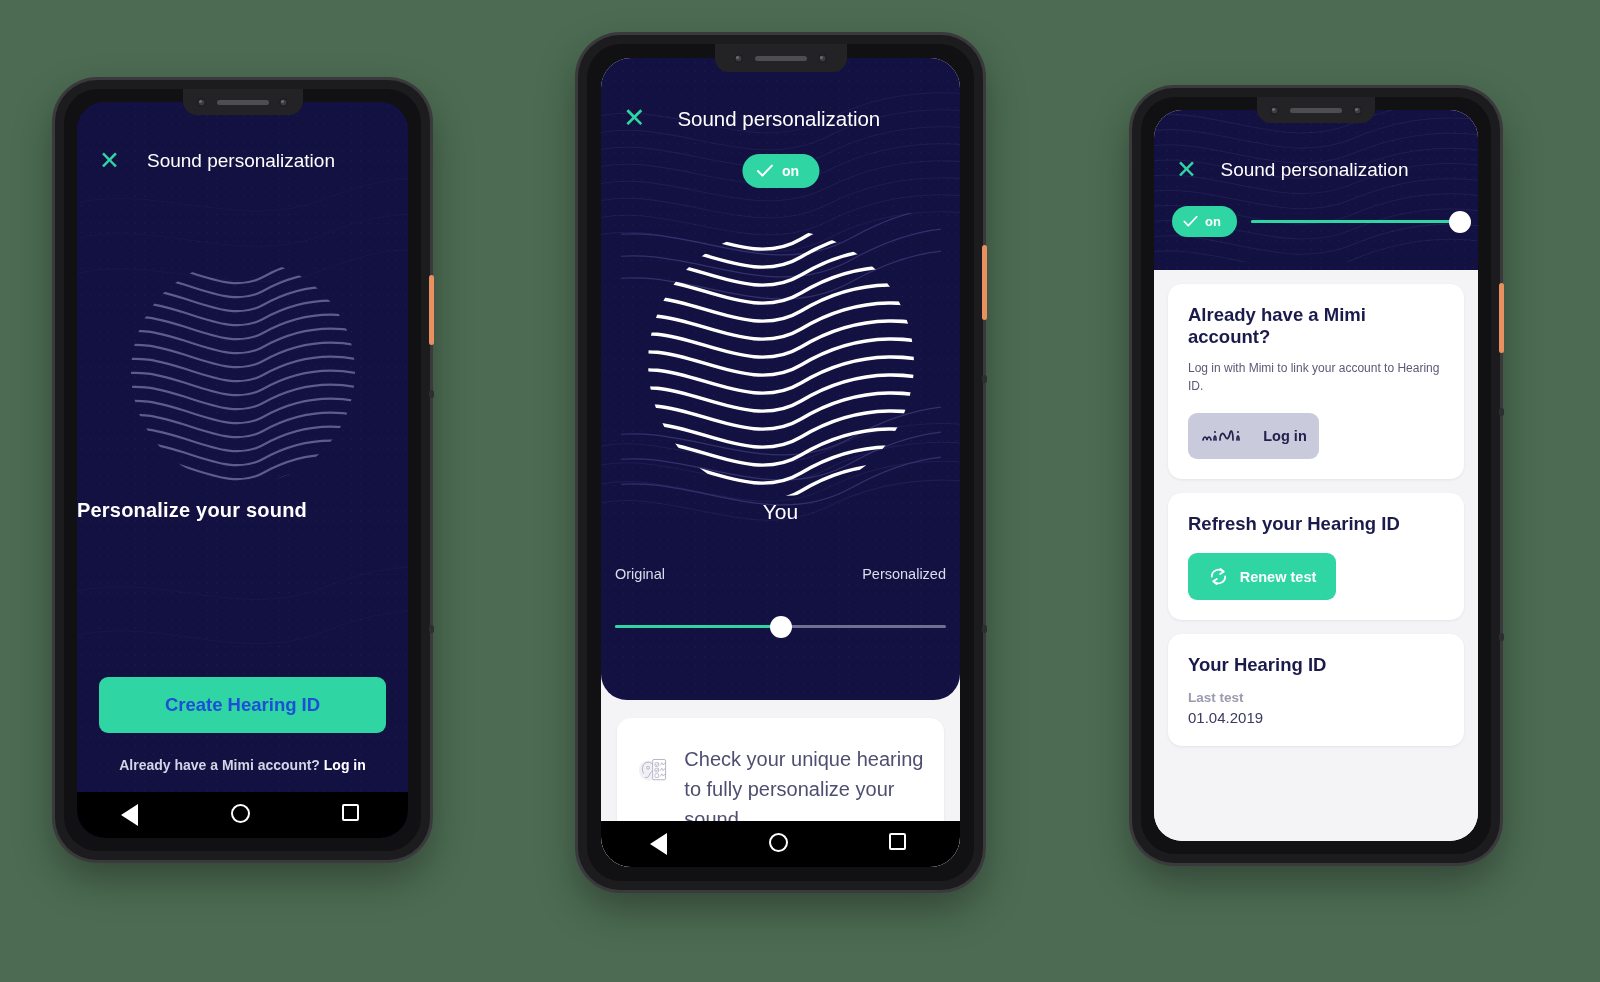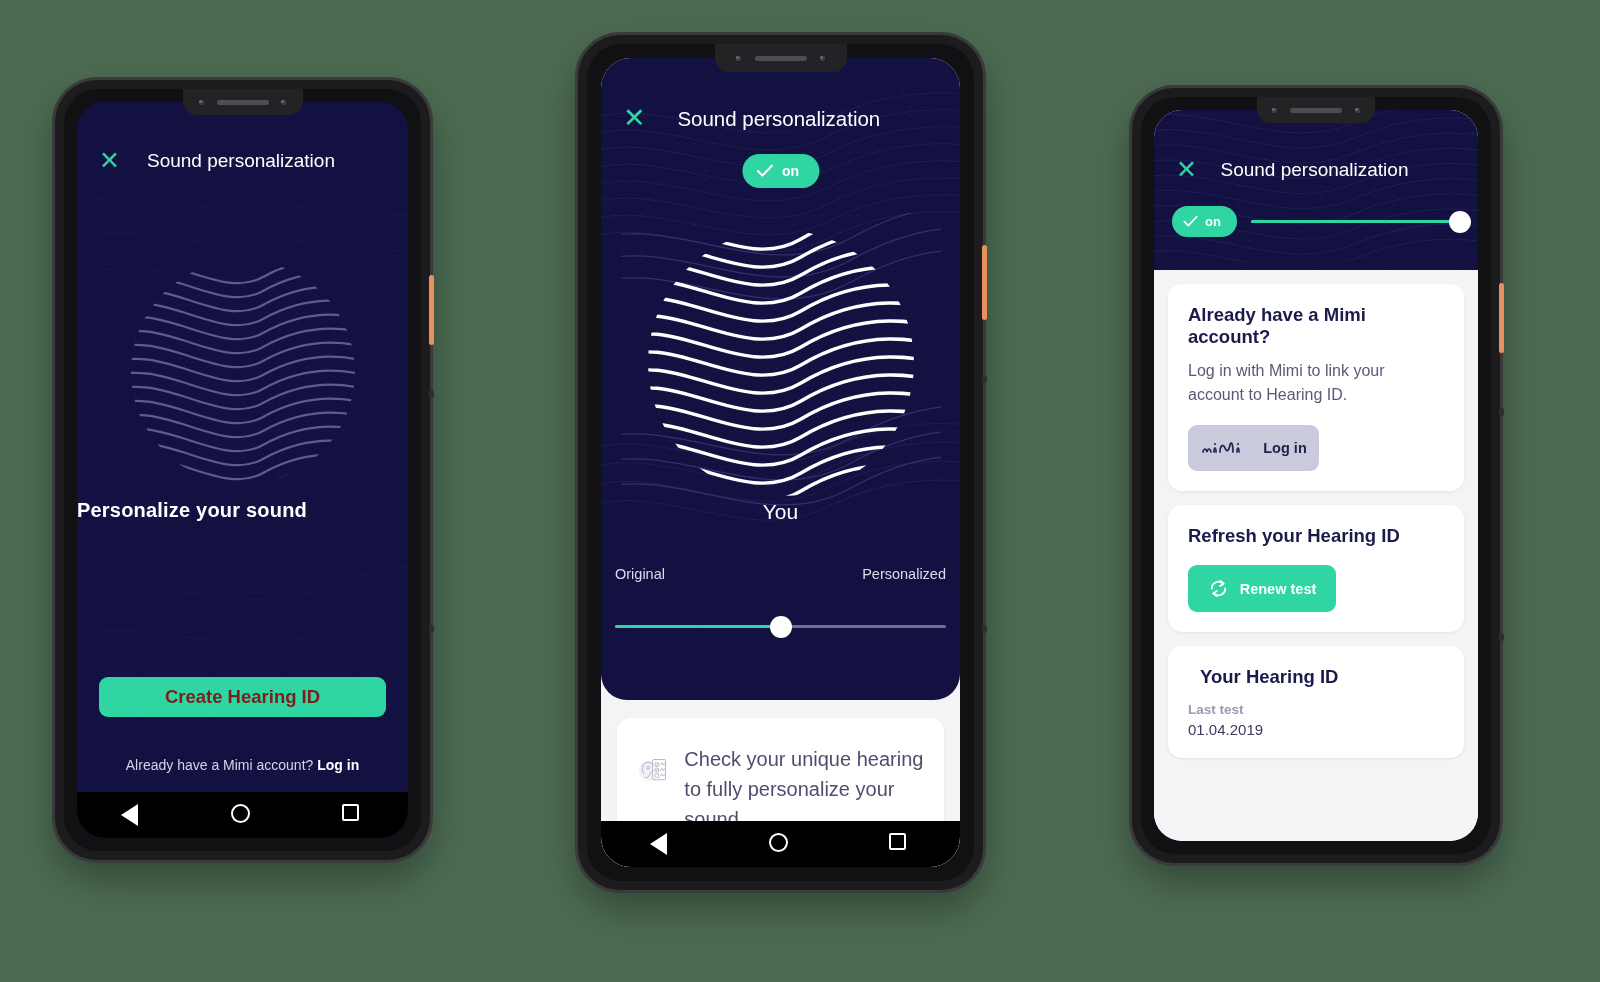--- a/index.html
+++ b/index.html
@@ -109,28 +109,28 @@
     position: absolute; left:0; right:0; top: 397px;
     text-align: left; color:#fff; font-size: 20px; font-weight: 700;
     letter-spacing: .2px;
   }
   .p1 .sub {
     position: absolute; left: 30px; right: 30px; top: 443px;
     text-align: center; color:#cfd0e4; font-size: 14.5px; line-height: 1.55;
   }
   .p1 .cta {
     position: absolute; left: 22px; right: 22px; top: 575px;
-    height: 40px; border-radius: 9px;
-    background: #2fd6a3; color:#7f1d1d; font-size: 18.5px; font-weight: 700;
+    height: 56px; border-radius: 9px;
+    background: #2fd6a3; color:#1d4ed8; font-size: 18.5px; font-weight: 700;
     display:flex; align-items:center; justify-content:center;
     border: none; cursor:pointer; font-family: inherit;
   }
   .p1 .loginline {
     position: absolute; left:0; right:0; top: 655px;
-    text-align: center; color:#d3d4e6; font-size: 14px;
+    text-align: center; color:#d3d4e6; font-size: 14px; font-weight: bold;
   }
   .p1 .loginline b { color:#fff; }
 
   .navbar {
     position:absolute; left:0; right:0; bottom:0; height:46px;
     background:#000; display:flex; align-items:center; justify-content:space-around;
     z-index: 7;
   }
   .navbar .nb { width:22px; height:22px; position:relative; cursor:pointer; }
   .nb-back { width:0; height:0; border-top:11px solid transparent; border-bottom:11px solid transparent; border-right:17px solid #fff; }
@@ -198,21 +198,21 @@
   .p3 .sheet {
     position:absolute; left:0; right:0; top: 160px; bottom:0;
     background:#f4f4f6; overflow:hidden;
   }
   .p3 .card {
     background:#fff; border-radius: 14px; margin: 0 14px 14px;
     padding: 20px 20px 20px;
     box-shadow: 0 1px 3px rgba(20,20,60,.07);
   }
   .p3 .card h3 { color:#1b1b4b; font-size: 18.5px; font-weight:700; margin-bottom: 11px; }
-  .p3 .card p { color:#5a5a78; font-size: 16px; line-height: 1.5; }
+  .p3 .card p { color:#5a5a78; font-size: 12px; line-height: 1.5; }
   .p3 .login-btn {
     margin-top: 18px; height: 46px; width: 131px; border-radius: 9px;
     background:#c9cadb; display:flex; align-items:center; justify-content:center;
     gap: 11px; border:none; cursor:pointer; font-family:inherit;
   }
   .p3 .login-btn .lbl { color:#22224e; font-size: 14.5px; font-weight: 700; }
   .p3 .renew-btn {
     margin-top: 18px; height: 47px; width: 148px; border-radius: 9px;
     background:#2fd6a3; display:flex; align-items:center; justify-content:center;
     gap: 11px; border:none; cursor:pointer; font-family:inherit;
@@ -524,21 +524,21 @@
                   <path d="M4 11 a7 7 0 0 1 12-5" stroke="#fff" stroke-width="1.9" fill="none" stroke-linecap="round"></path>
                   <path d="M18 11 a7 7 0 0 1 -12 5" stroke="#fff" stroke-width="1.9" fill="none" stroke-linecap="round"></path>
                   <path d="M13 3 l3.5 3 -3.8 2.4" stroke="#fff" stroke-width="1.9" fill="none" stroke-linecap="round" stroke-linejoin="round"></path>
                   <path d="M9 19 l-3.5 -3 3.8 -2.4" stroke="#fff" stroke-width="1.9" fill="none" stroke-linecap="round" stroke-linejoin="round"></path>
                 </svg>
                 <span>Renew test</span>
               </button>
             </div>
 
             <div class="card">
-              <h3 style="margin-bottom:4px;margin-left:12px;">Your Hearing ID</h3>
+              <h3 style="margin-bottom:4px;">Your Hearing ID</h3>
               <div class="last-label">Last test</div>
               <div class="last-date">01.04.2019</div>
             </div>
           </div>
         </div>
       </div>
       <div class="notch">
         <div class="cam"></div>
         <div class="speaker"></div>
         <div class="cam"></div>

